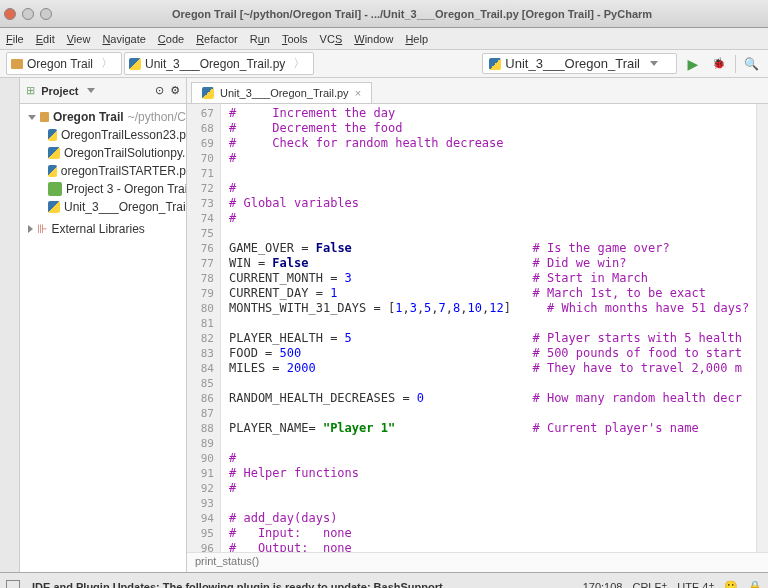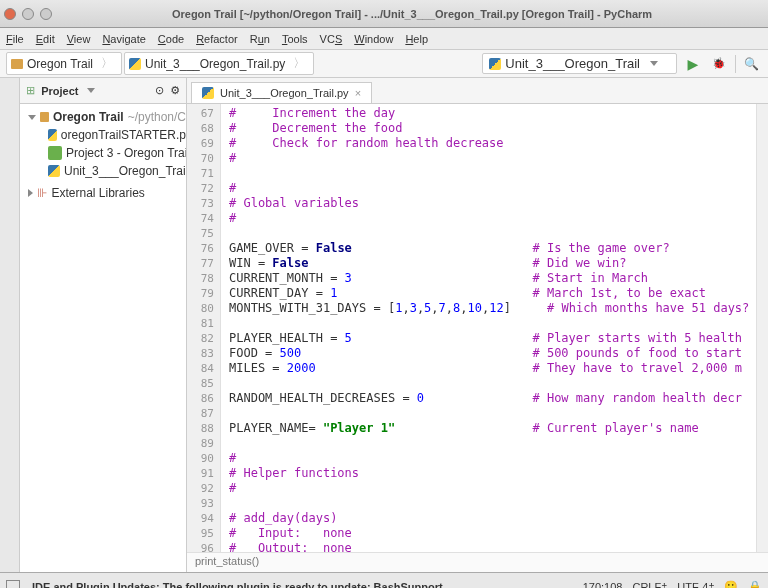--- a/index.html
+++ b/index.html
@@ -112,20 +112,28 @@
     </div>
     <div class="tree">
       <div class="tree-item bold">
           <span class="arrow down"></span>
           <span class="folder-ico"></span>
           <span>Oregon Trail</span> 
           <span style="color:#999;font-weight:normal">~/python/C</span>
         </div>
       <div class="tree-item child">
           <span class="py-ico"></span>
+          <span>OregonTrailLesson23.p</span>
+        </div>
+      <div class="tree-item child">
+          <span class="py-ico"></span>
+          <span>OregonTrailSolutionpy.</span>
+        </div>
+      <div class="tree-item child">
+          <span class="py-ico"></span>
           <span>oregonTrailSTARTER.p</span>
         </div>
       <div class="tree-item child">
           <span class="ficon" style="background:#6ab04c;border-radius:2px"></span>
           <span>Project 3 - Oregon Trai</span>
         </div>
       <div class="tree-item child">
           <span class="py-ico"></span>
           <span>Unit_3___Oregon_Trai</span>
         </div>

